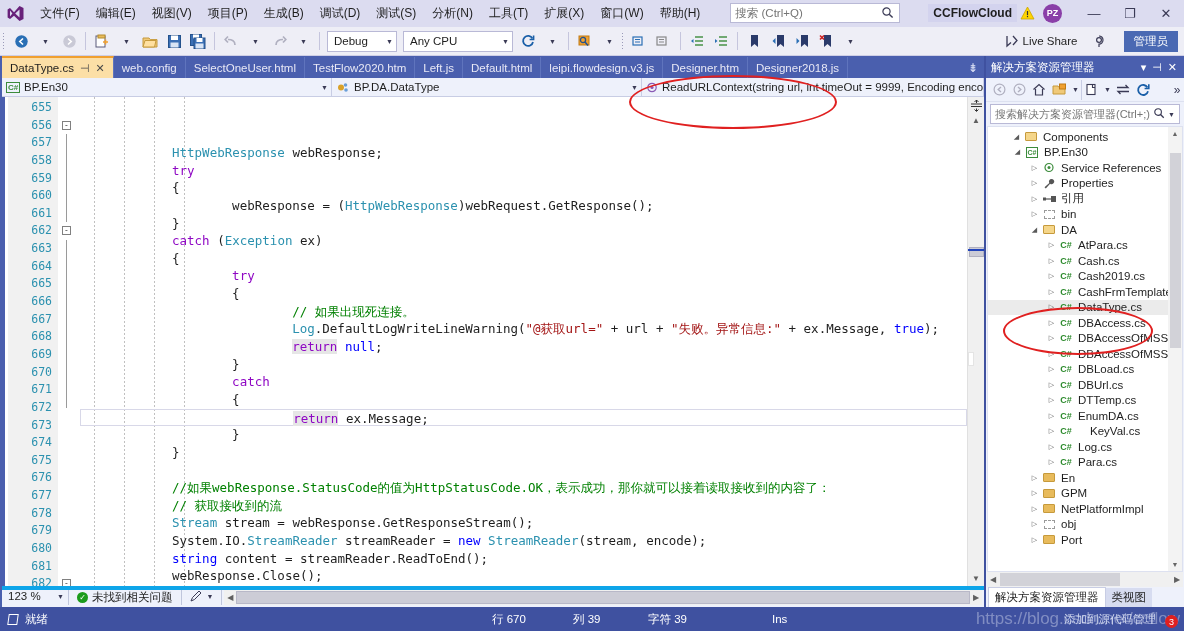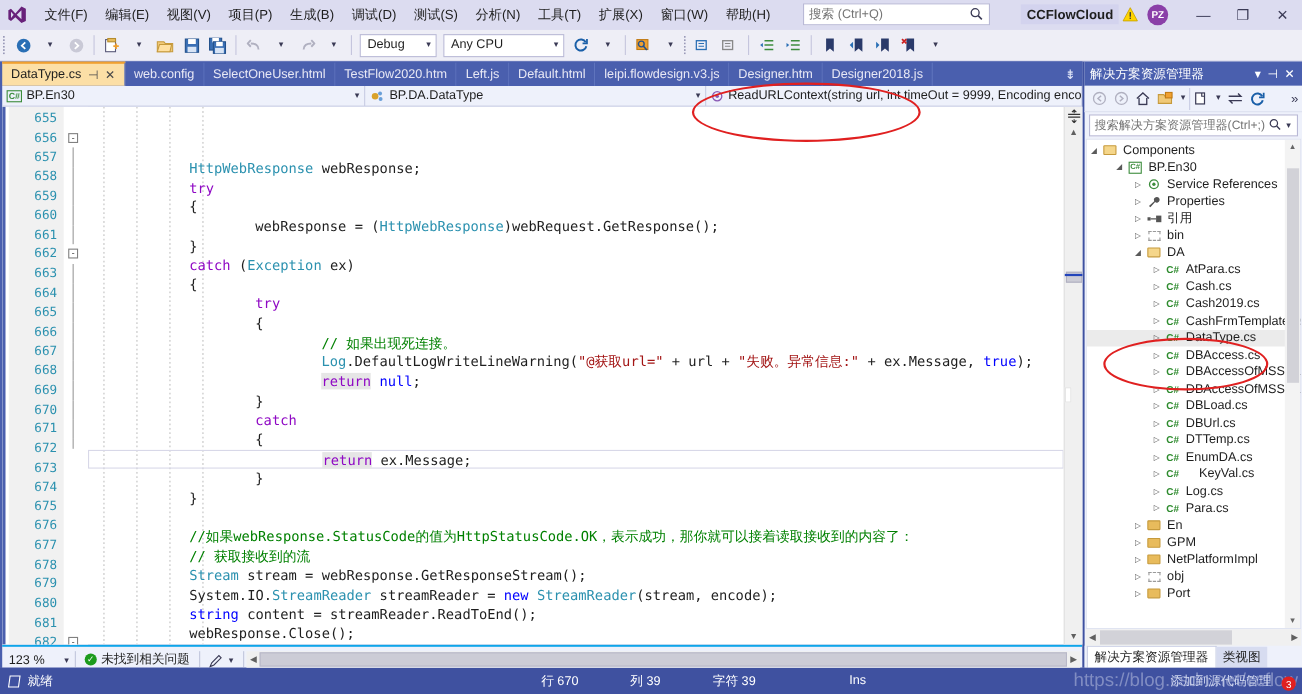--- a/index.html
+++ b/index.html
@@ -239,22 +239,22 @@
   .vs-thumb {
     position: absolute; top: 150px; left: 1px; width: 15px; height: 10px;
     background: #ccccd6; border: 1px solid #b0b0c0;
   }
   .vs-mark { position:absolute; top:152px; left:0px; width:17px; height:2px; background:#2244bb; }
   .vs-mark2 { position:absolute; top:255px; left:0; width:6px; height:14px; background:#fff; border:1px solid #e4e4e4;}
   .arrow-up, .arrow-dn { color: #606060; font-size: 8px; }
 
   .editor-status {
     height: 21px; min-height: 21px; background: #eef1fb;
-    display: flex; align-items: flex-end;
-    border-top: 2px solid #0ea5e9;
+    display: flex; align-items: flex-start;
+    border-top: 4px solid #0ea5e9;
     font-size: 11.5px; color: #1e1e1e;
   }
   .zoom-combo { display: flex; align-items: center; padding: 0 4px 0 6px; width: 66px;}
   .es-sep { width:1px; height:15px; background:#c0c6dc; }
   .es-item { display: flex; align-items: center; padding: 0 8px; white-space: nowrap; }
   .ok-circle {
     width: 11px; height: 11px; border-radius: 50%; background: #1c9b1c;
     color: #fff; font-size: 8px; display: flex; align-items: center; justify-content: center;
     margin-right: 4px;
   }
@@ -571,20 +571,36 @@
     </div>
     <div class="tb-btn">
       <svg width="15" height="14" viewBox="0 0 15 14">
           <path d="M5 1h7v12l-3.5-3L5 13V1z" fill="#2a3a6a"></path>
           <path d="M1 1.5 5 5.5M5 1.5 1 5.5" stroke="#cc2222" stroke-width="1.6"></path>
         </svg>
     </div>
     <div class="tb-btn">
         <span class="caret">▼</span>
       </div>
+    <div class="toolbar-right">
+      <div class="live-share">
+        <svg width="15" height="14" viewBox="0 0 15 14" style="margin-right:4px">
+            <path d="M3 2v10l4-3.5" fill="none" stroke="#3a3a55" stroke-width="1.3"></path>
+            <path d="M9 2l4 4.5L9 11" fill="none" stroke="#3a3a55" stroke-width="1.3"></path>
+          </svg>
+        <span>Live Share</span>
+      </div>
+      <div class="tb-btn">
+        <svg width="14" height="14" viewBox="0 0 14 14">
+            <path d="M4 2c2 0 4 1.5 4 4s-2 4-4 4v3" fill="none" stroke="#3a3a55" stroke-width="1.2"></path>
+            <circle cx="4" cy="6" r="2.4" fill="none" stroke="#3a3a55" stroke-width="1.2"></circle>
+          </svg>
+      </div>
+      <div class="admin-badge">管理员</div>
+    </div>
   </div>
 
   <div class="main">
 
     <div class="editor-pane">
 
       <div class="tabstrip">
         <div class="tab active">
           <span>DataType.cs</span>
           <span class="pin">⊣</span>
@@ -864,21 +880,21 @@
             </svg>
         </span>
         <span class="caret" style="margin-left:3px">▼</span>
       </div>
       <div class="se-tree" id="setree">
         <div class="se-vscroll">
           <div style="text-align:center;font-size:7px;color:#666;padding-top:3px">▲</div>
           <div class="se-vthumb"></div>
           <div style="position:absolute;bottom:3px;width:100%;text-align:center;font-size:7px;color:#666">▼</div>
         </div>
-      <div class="tnode" style="padding-left: 0;">
+      <div class="tnode" style="padding-left: 22px;">
             <span class="tarrow">◢</span>
             <span class="tico">
               <span class="folder open"></span>
             </span>
             <span style="margin-left:4px">Components</span>
           </div>
           <div class="tnode" style="padding-left: 23px;">
             <span class="tarrow">◢</span>
             <span class="tico">
               <span class="cs-ico">C#</span>

